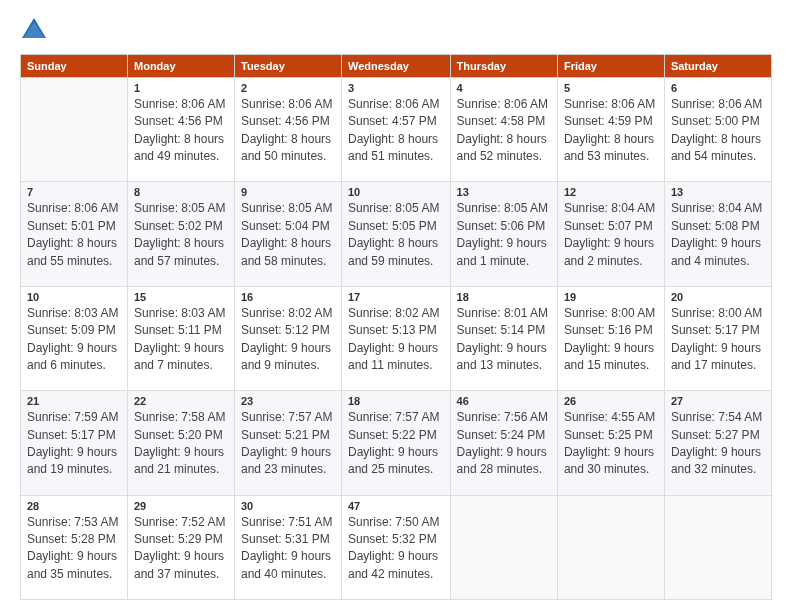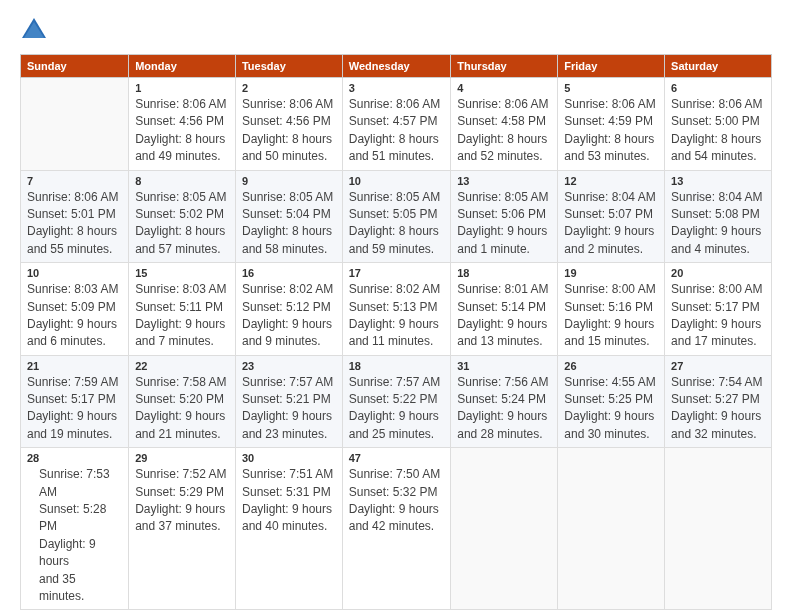--- a/index.html
+++ b/index.html
@@ -315,21 +315,21 @@
 and 23 minutes.</div>
             </td>
             <td>
               <span class="day-num">18</span>
               <div class="day-info" style="white-space: pre-line;">Sunrise: 7:57 AM
 Sunset: 5:22 PM
 Daylight: 9 hours
 and 25 minutes.</div>
             </td>
             <td>
-              <span class="day-num">31</span>
+              <span class="day-num">46</span>
               <div class="day-info" style="white-space: pre-line;">Sunrise: 7:56 AM
 Sunset: 5:24 PM
 Daylight: 9 hours
 and 28 minutes.</div>
             </td>
             <td>
               <span class="day-num">26</span>
               <div class="day-info" style="white-space: pre-line;">Sunrise: 4:55 AM
 Sunset: 5:25 PM
 Daylight: 9 hours
@@ -339,21 +339,21 @@
               <span class="day-num">27</span>
               <div class="day-info" style="white-space: pre-line;">Sunrise: 7:54 AM
 Sunset: 5:27 PM
 Daylight: 9 hours
 and 32 minutes.</div>
             </td>
           </tr>
           <tr>
             <td>
               <span class="day-num">28</span>
-              <div class="day-info" style="white-space: pre-line; margin-left: 12px;">Sunrise: 7:53 AM
+              <div class="day-info" style="white-space: pre-line;">Sunrise: 7:53 AM
 Sunset: 5:28 PM
 Daylight: 9 hours
 and 35 minutes.</div>
             </td>
             <td>
               <span class="day-num">29</span>
               <div class="day-info" style="white-space: pre-line;">Sunrise: 7:52 AM
 Sunset: 5:29 PM
 Daylight: 9 hours
 and 37 minutes.</div>

